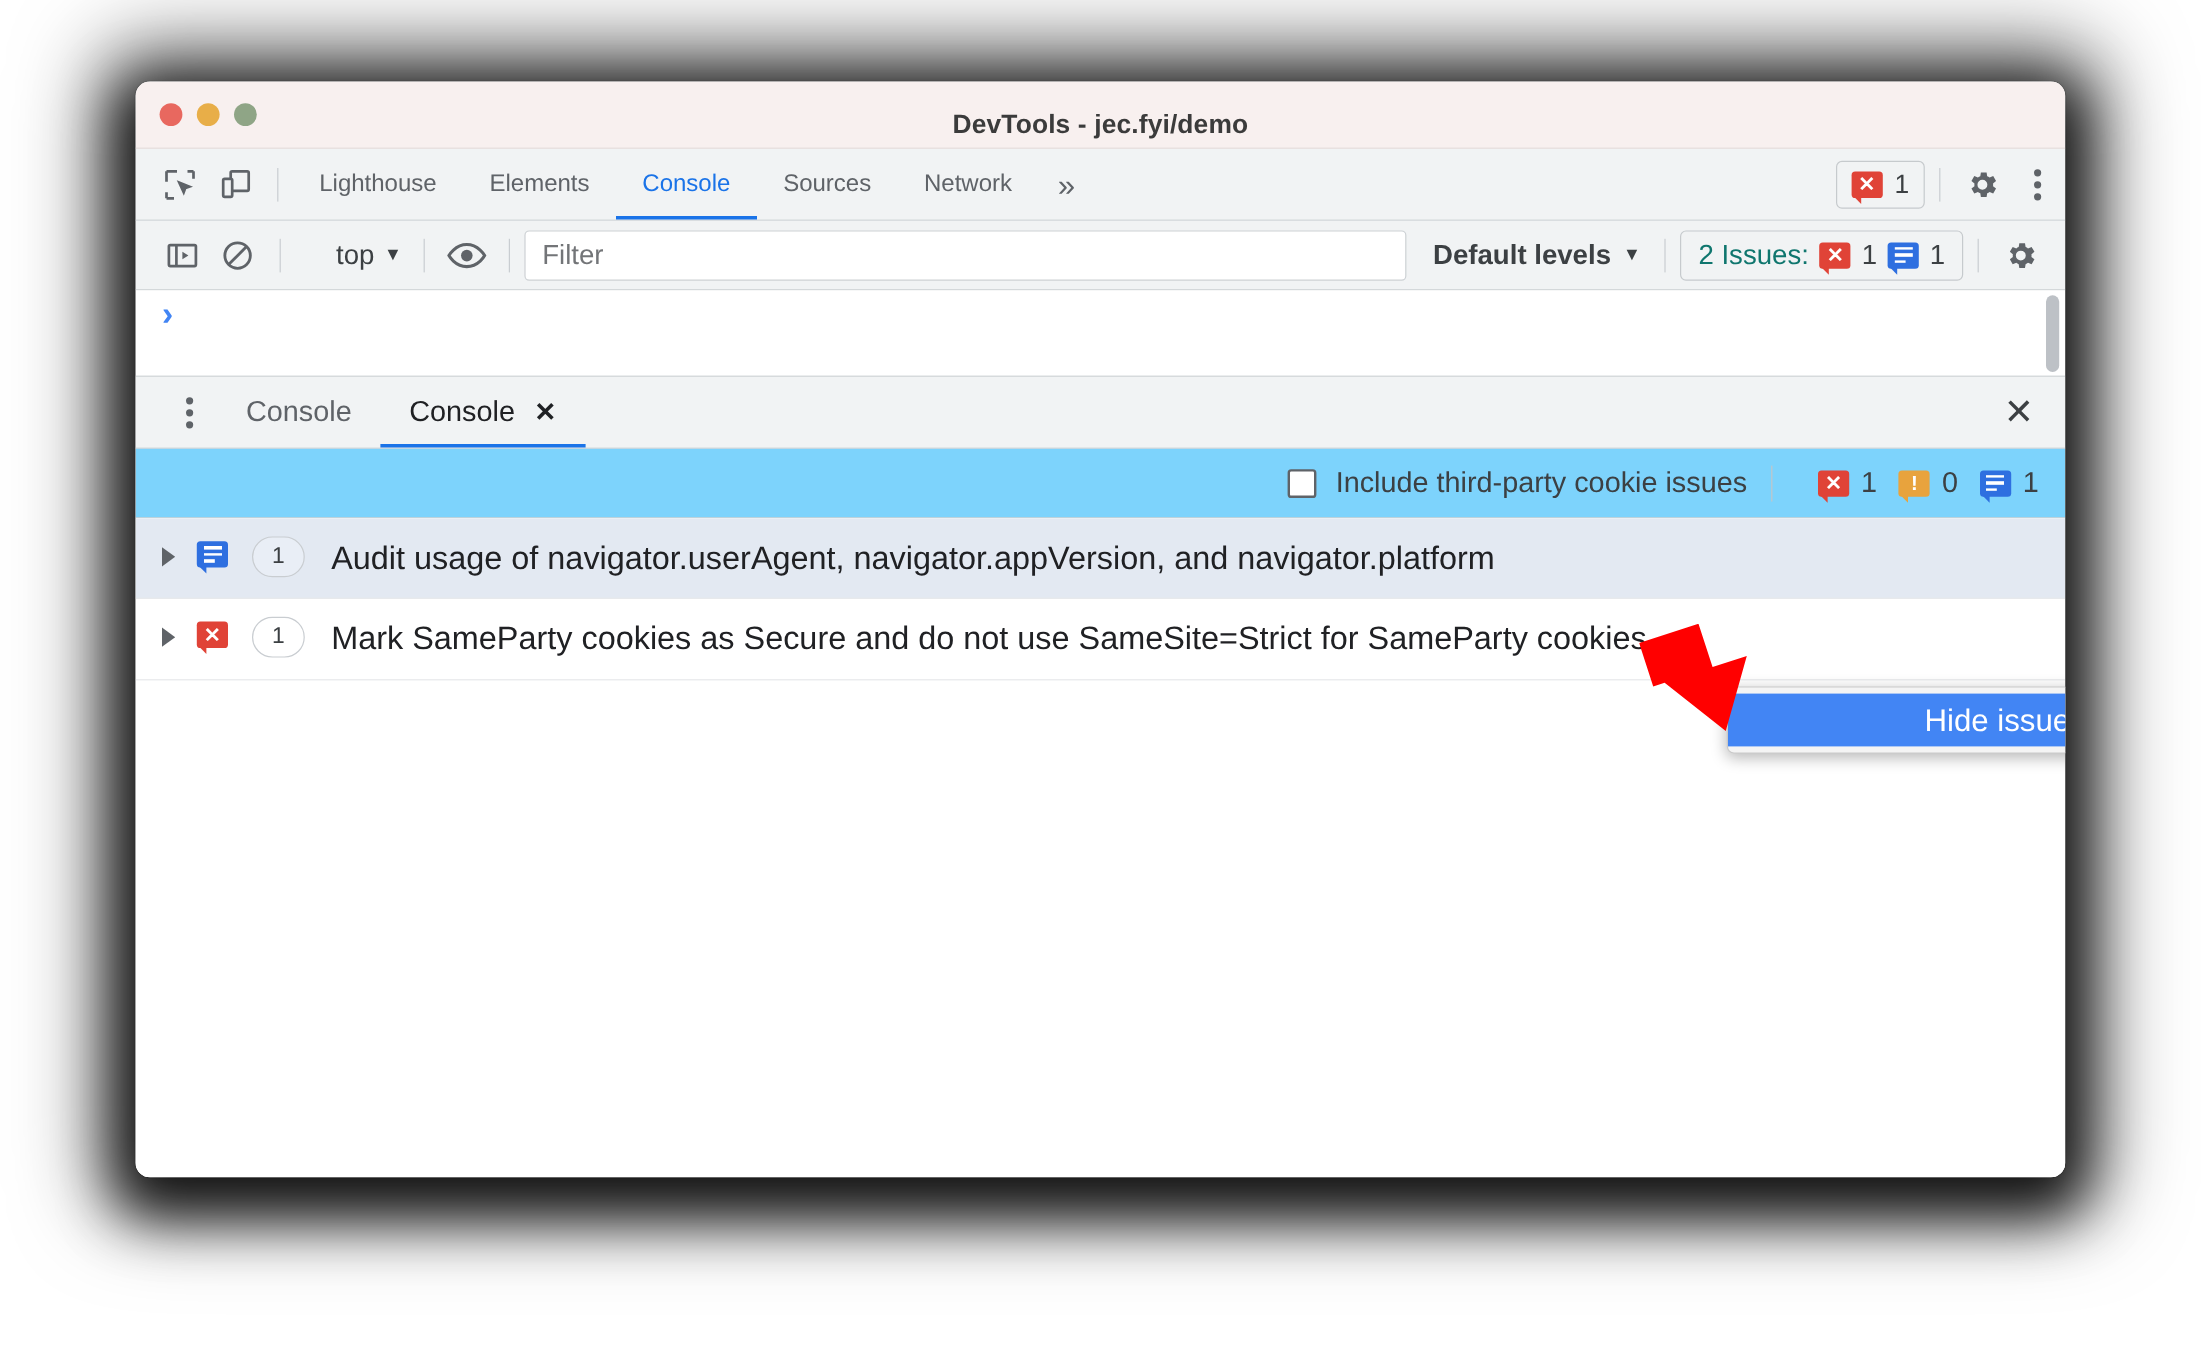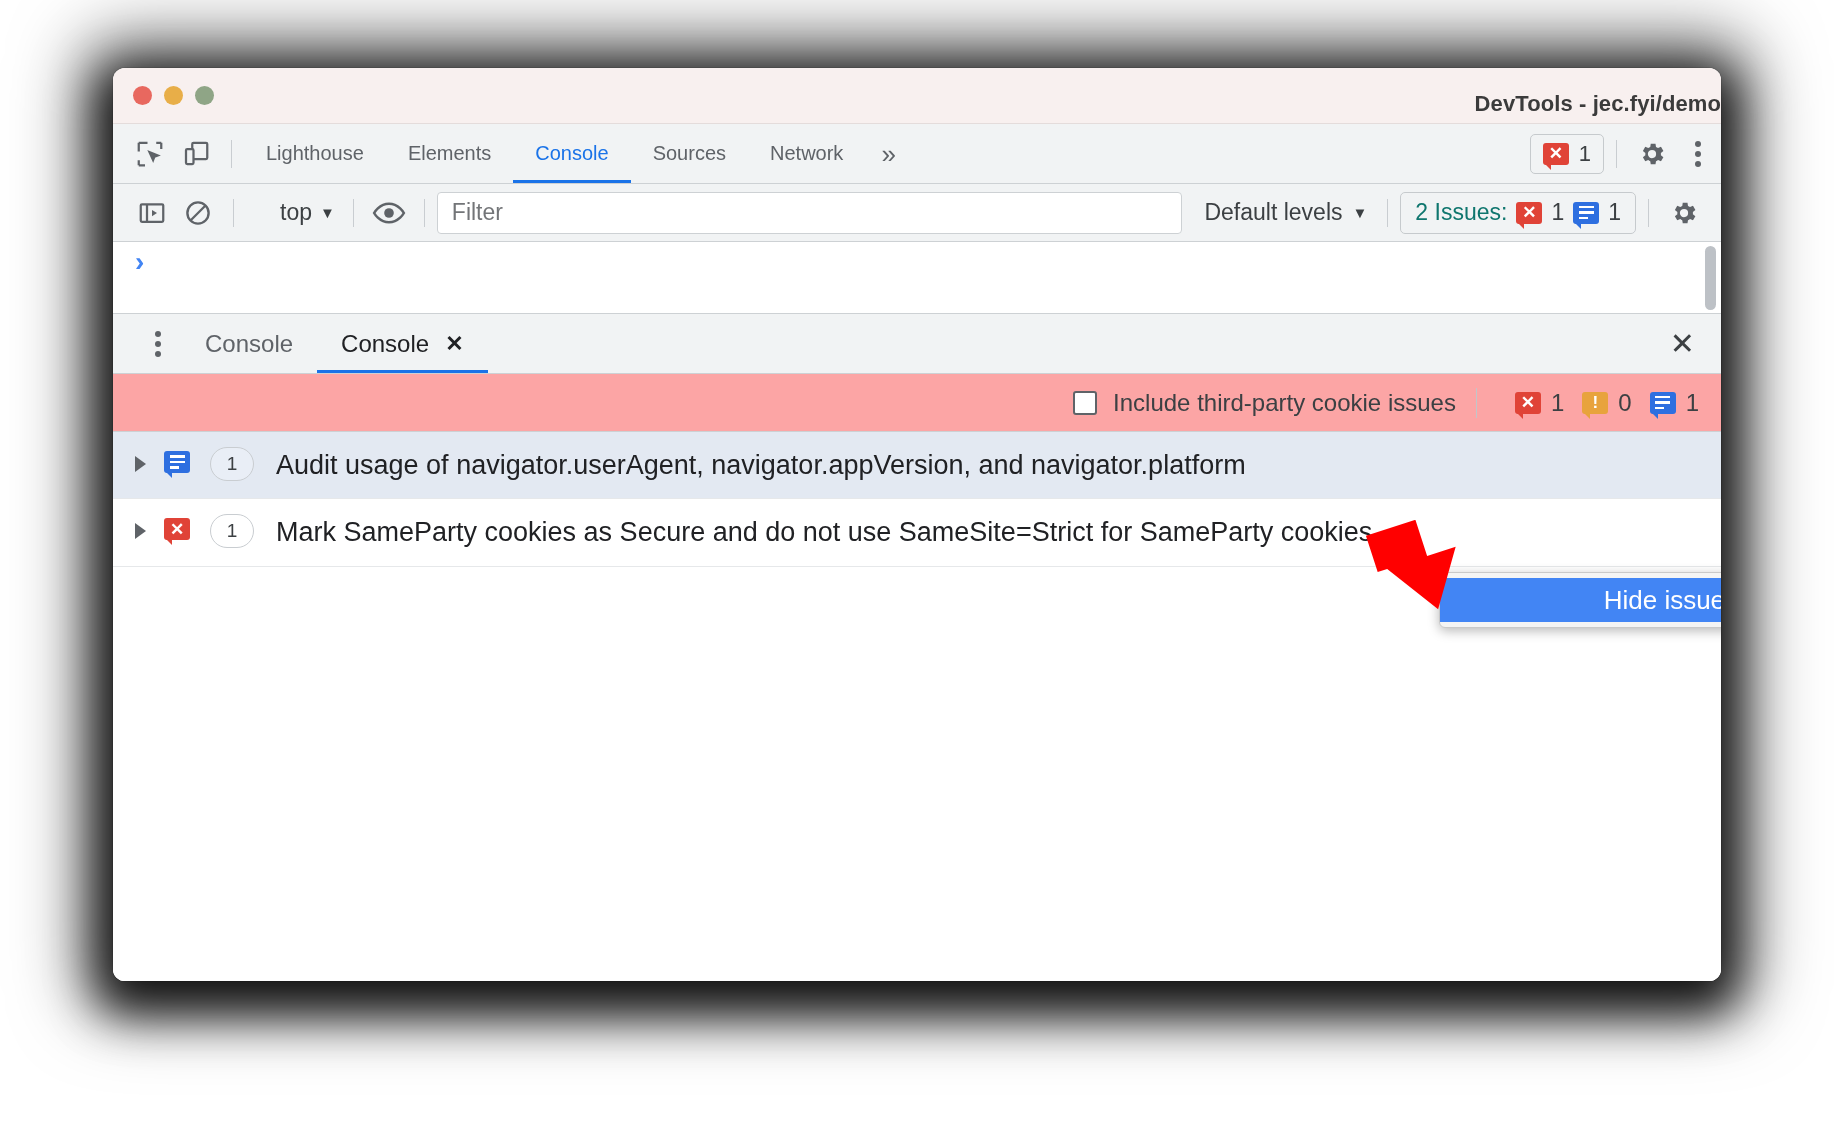--- a/index.html
+++ b/index.html
@@ -46,21 +46,21 @@
     padding-left: 20px;
     z-index: 2;
   }
   .light { width: 19px; height: 19px; border-radius: 50%; }
   .light.red    { background: #e8685f; }
   .light.yellow { background: #e8ae48; }
   .light.green  { background: #8fa586; }
   #window-title {
     position: absolute;
     left: 0; right: 0;
-    text-align: right;
+    text-align: center;
     font-size: 22px;
     font-weight: bold;
     color: #3b3b3b;
     letter-spacing: .1px;
     margin-top: 17px;
   }
 
   
   #main-tabbar {
     height: 60px;
@@ -171,21 +171,21 @@
     font-size: 23px;
     color: #6b7075;
     font-family: "Liberation Sans", sans-serif;
     padding: 0 14px;
     margin-right: 14px;
   }
   #filter-input::placeholder { color: #737578; }
   .levels-btn {
     font-size: 23px; color: #3c4043;
     display: flex; align-items: center; gap: 10px;
-    padding: 0 8px; white-space: nowrap;
+    padding: 0 8px; white-space: nowrap; font-weight: bold;
   }
   .caret { font-size: 15px; color: #3c4043; }
   .top-btn {
     font-size: 23px; color: #3c4043;
     display: flex; align-items: center; gap: 8px;
     padding: 0 6px;
     margin-left: 28px;
   }
   .issues-chip {
     display: flex; align-items: center; gap: 9px;
@@ -254,21 +254,21 @@
   }
   .tab-close { font-size: 22px; color: #202124; font-weight: bold; }
   #drawer-tabbar .spacer { flex: 1 1 auto; }
   #drawer-close {
     font-size: 30px; color: #3c4043; padding: 0 26px; line-height: 1;
   }
 
   
   #issues-toolbar {
     height: 58px;
-    background: #fca5a5;
+    background: #7dd3fc;
     border-bottom: 1px solid #cdd1d4;
     display: flex;
     align-items: center;
     justify-content: flex-end;
     gap: 0;
     padding-right: 22px;
     flex: none;
   }
   .cb-wrap { display: flex; align-items: center; gap: 16px; }
   .checkbox {

